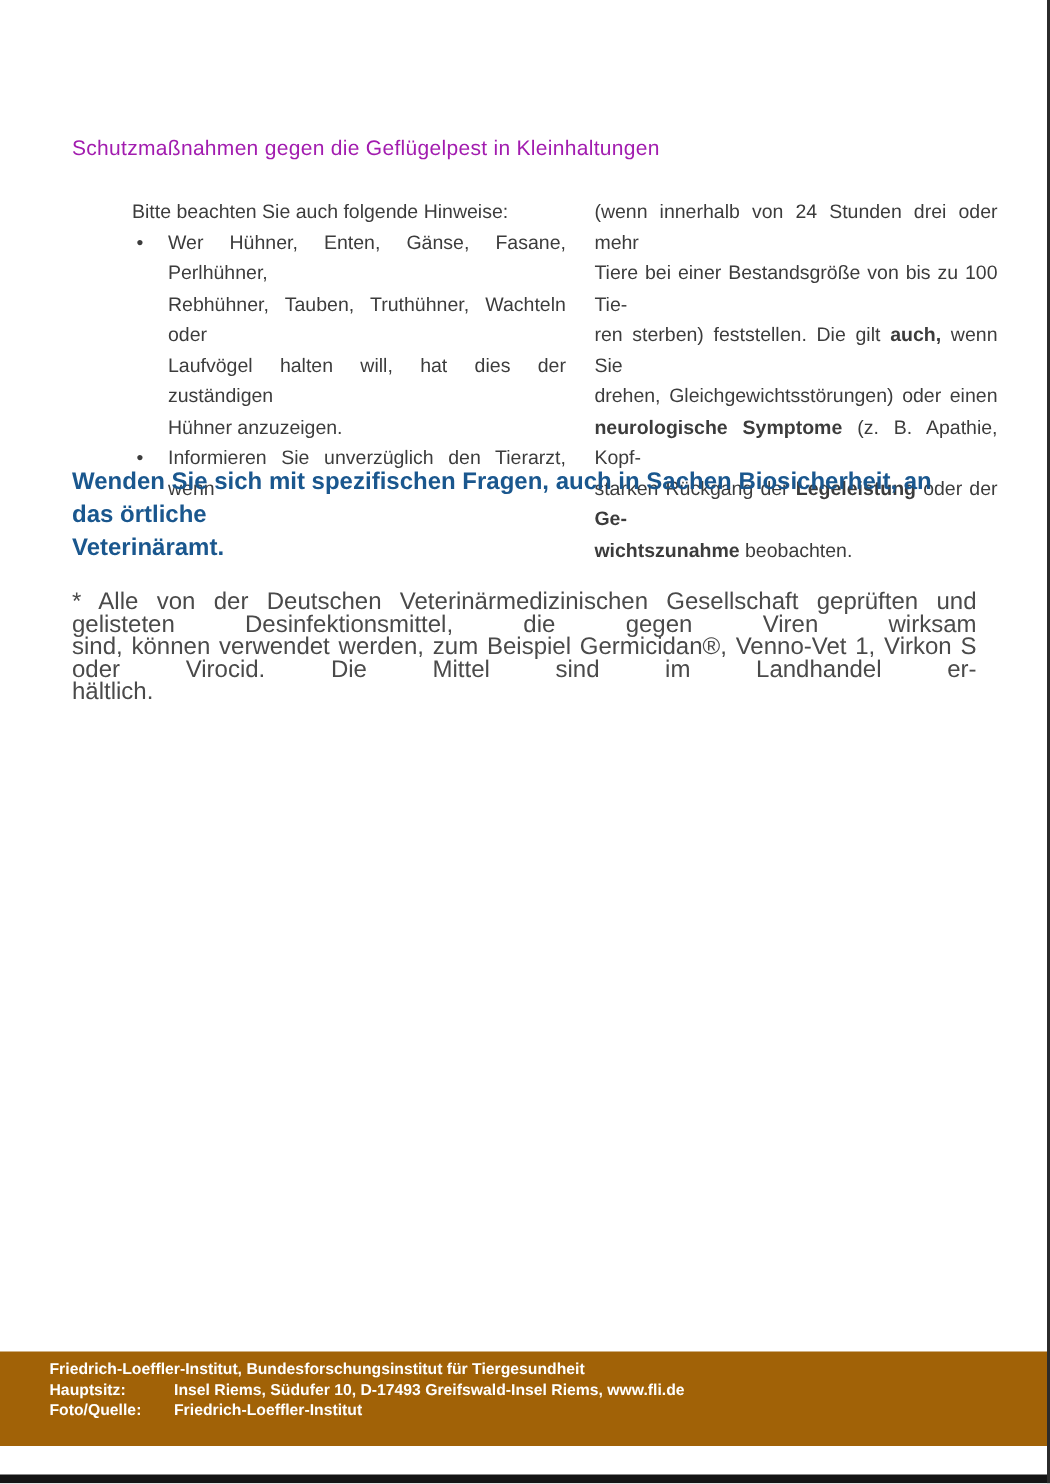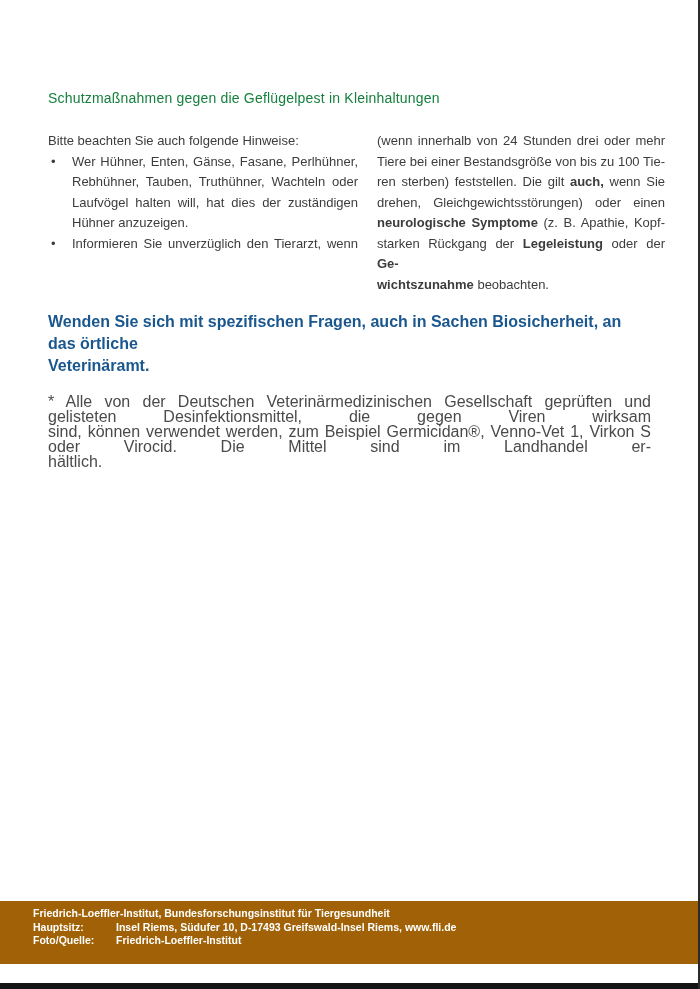--- a/index.html
+++ b/index.html
@@ -11,36 +11,36 @@
     font-family: "Liberation Sans", sans-serif;
     overflow: hidden;
     border-right: 2px solid #2b2b2b;
     box-sizing: border-box;
   }
   .doc-title {
     position: absolute;
     left: 48px;
     top: 90px;
     font-size: 14px;
-    color: #15803d;
+    color: #a21caf;
     letter-spacing: 0.2px;
     white-space: nowrap;
   }
   .cols {
     position: absolute;
     left: 48px;
     top: 131px;
     width: 617px;
     display: flex;
     gap: 19px;
     font-size: 13px;
     line-height: 20.5px;
     color: #3C3C3C;
   }
-  .col-left  { width: 310px; }
+  .col-left  { width: 310px; margin-left: 40px; }
   .col-right { width: 288px; }
   .jline { text-align: justify; text-align-last: justify; }
   .li   { position: relative; padding-left: 24px; }
   .cont { padding-left: 24px; }
   .li .dot { position: absolute; left: 3px; top: 0; }
   b { font-weight: bold; }
   .callout {
     position: absolute;
     left: 48px;
     top: 311px;

